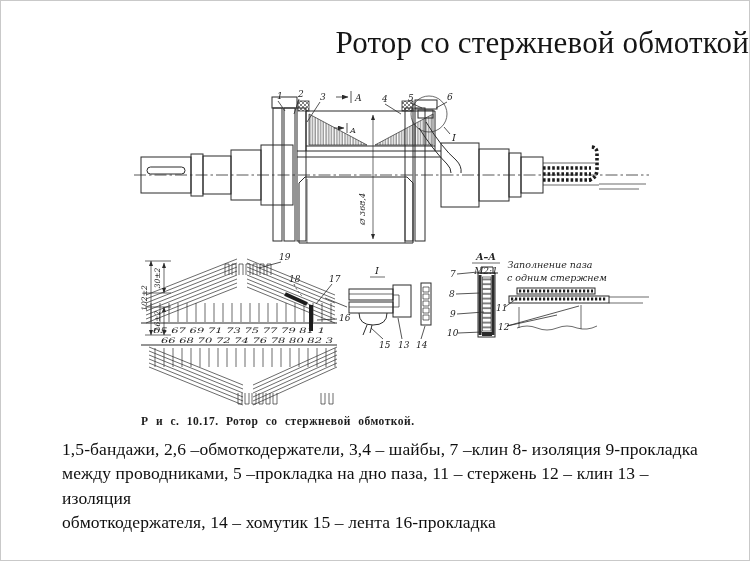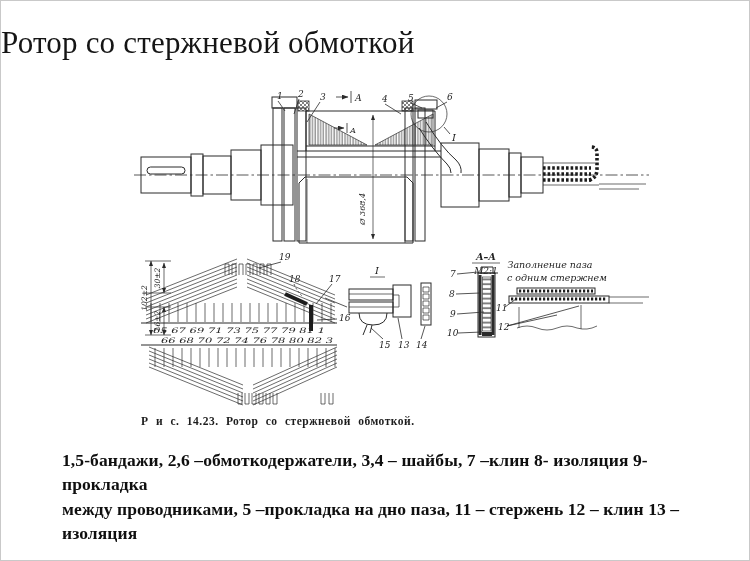--- a/index.html
+++ b/index.html
@@ -2,38 +2,38 @@
 <html><head>
 <meta charset="utf-8">
 <style>
   html,body{margin:0;padding:0;background:#888;}
   .slide{
     position:relative;width:750px;height:561px;background:#ffffff;
     border:1px solid #c9c9c9;box-sizing:border-box;overflow:hidden;
     font-family:"Liberation Serif", serif;color:#111;
   }
   .title{
-    position:absolute;top:24px;left:0;width:100%;text-align:left;
+    position:absolute;top:24px;left:0;width:100%;text-align:right;
     font-size:31px;font-weight:400;letter-spacing:.2px;margin:0;color:#151515;
   }
   .drawing-svg{position:absolute;left:0;top:0;width:750px;height:561px;}
   svg .ln{stroke:#2b2b2b;fill:none;stroke-width:1;}
   svg .thin{stroke:#2b2b2b;fill:none;stroke-width:.7;}
   svg .dashdot{stroke:#2b2b2b;fill:none;stroke-width:.8;stroke-dasharray:12 3 2.5 3;}
   svg .leader{stroke:#2b2b2b;fill:none;stroke-width:.8;}
   svg .thick{stroke:#1c1c1c;fill:none;stroke-width:4;}
   svg .strip{stroke:#1c1c1c;fill:none;stroke-width:3.6;stroke-dasharray:2.6 2;}
   svg text{font-family:"DejaVu Serif", serif;font-style:italic;fill:#232323;}
   .caption{
     position:absolute;left:140px;top:414px;font-size:11.5px;font-weight:700;
     letter-spacing:.5px;word-spacing:4px;color:#1d1d1d;
   }
   .legend{
-    position:absolute;left:61px;top:447px;width:642px;
-    font-size:17.5px;line-height:24.4px;letter-spacing:.1px;color:#0f0f0f;font-weight:bold;
+    position:absolute;left:61px;top:436px;width:642px;
+    font-size:17.5px;line-height:24.4px;letter-spacing:.1px;color:#0f0f0f;
   }
 </style>
 </head>
 <body>
 
 <div class="slide">
 
   <h1 class="title">Ротор со стержневой обмоткой</h1>
 
   <svg class="drawing-svg" viewBox="0 0 750 561">
@@ -220,20 +220,21 @@
         <path class="thin" d="M608,296 H648 M608,302 H642"></path>
         <path class="thin" d="M580,304 V328 M518,306 V327 M516,327 Q526,323 536,327 Q546,331 556,327 Q566,323 576,327 Q586,330 596,325"></path>
       </g>
 
       <path class="leader" d="M504,306 L515,298 M506,325 L556,314 M506,325 L578,305"></path>
       <text x="495" y="310" font-size="9">11</text>
       <text x="497" y="329" font-size="9">12</text>
     </g>
   </svg>
 
-  <div class="caption">Р и с.  14.23.  Ротор  со  стержневой  обмоткой.</div>
+  <div class="caption">Р и с.  10.17.  Ротор  со  стержневой  обмоткой.</div>
 
   <div class="legend">
     <div>1,5-бандажи, 2,6 –обмоткодержатели, 3,4 – шайбы, 7 –клин 8- изоляция 9-прокладка</div>
     <div>между проводниками, 5 –прокладка на дно паза, 11 – стержень 12 – клин 13 – изоляция</div>
+    <div>обмоткодержателя, 14 – хомутик 15 – лента 16-прокладка</div>
   </div>
 
 </div>
 
 </body></html>

